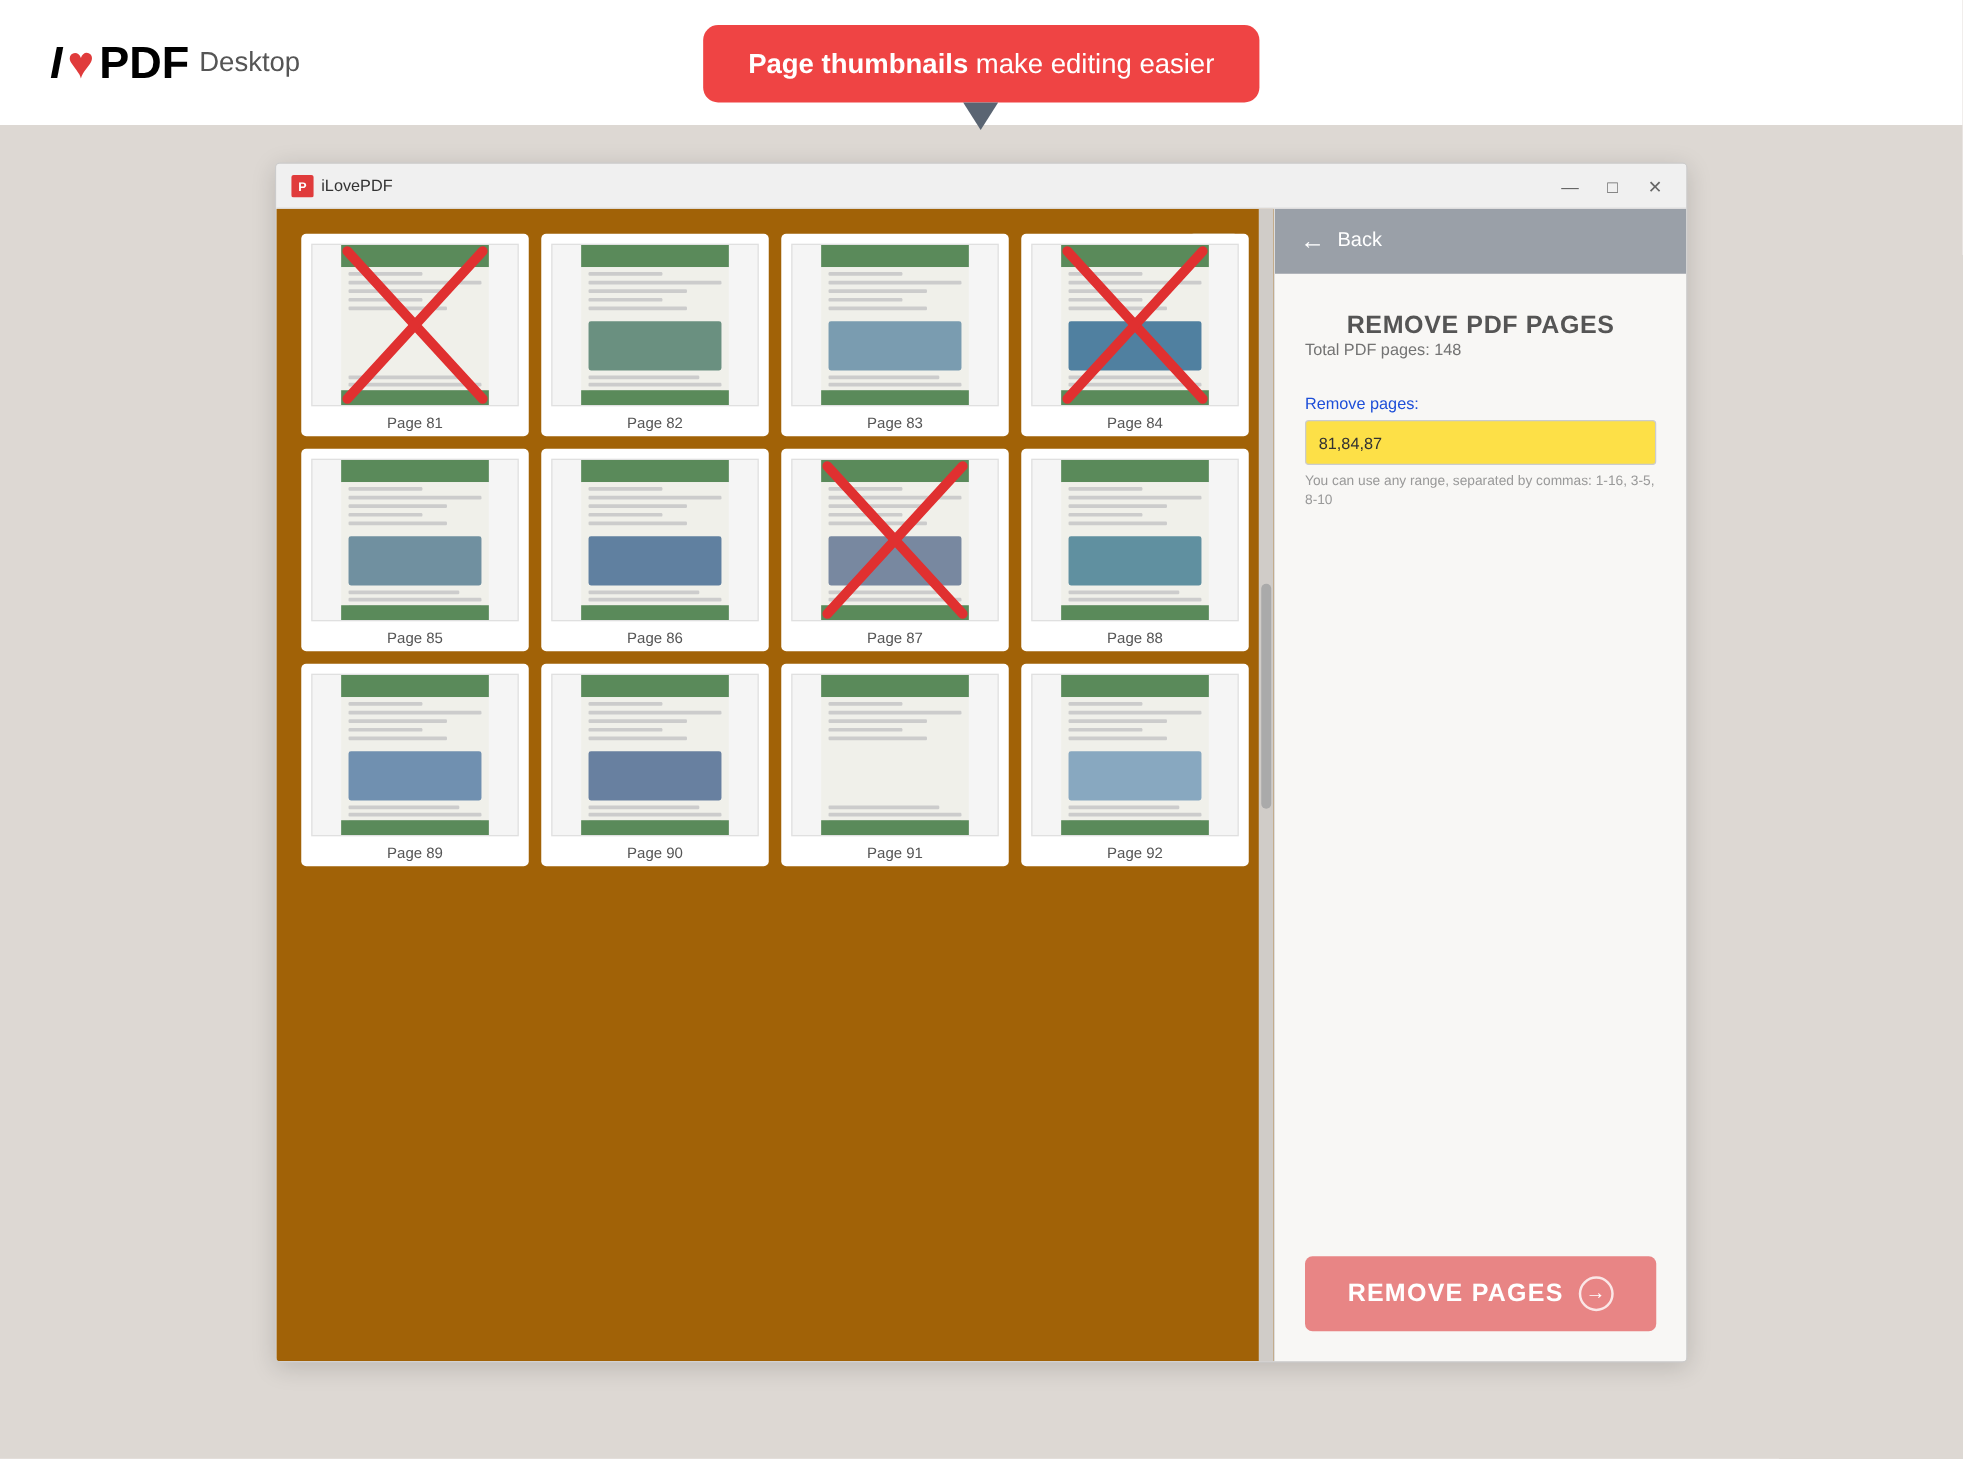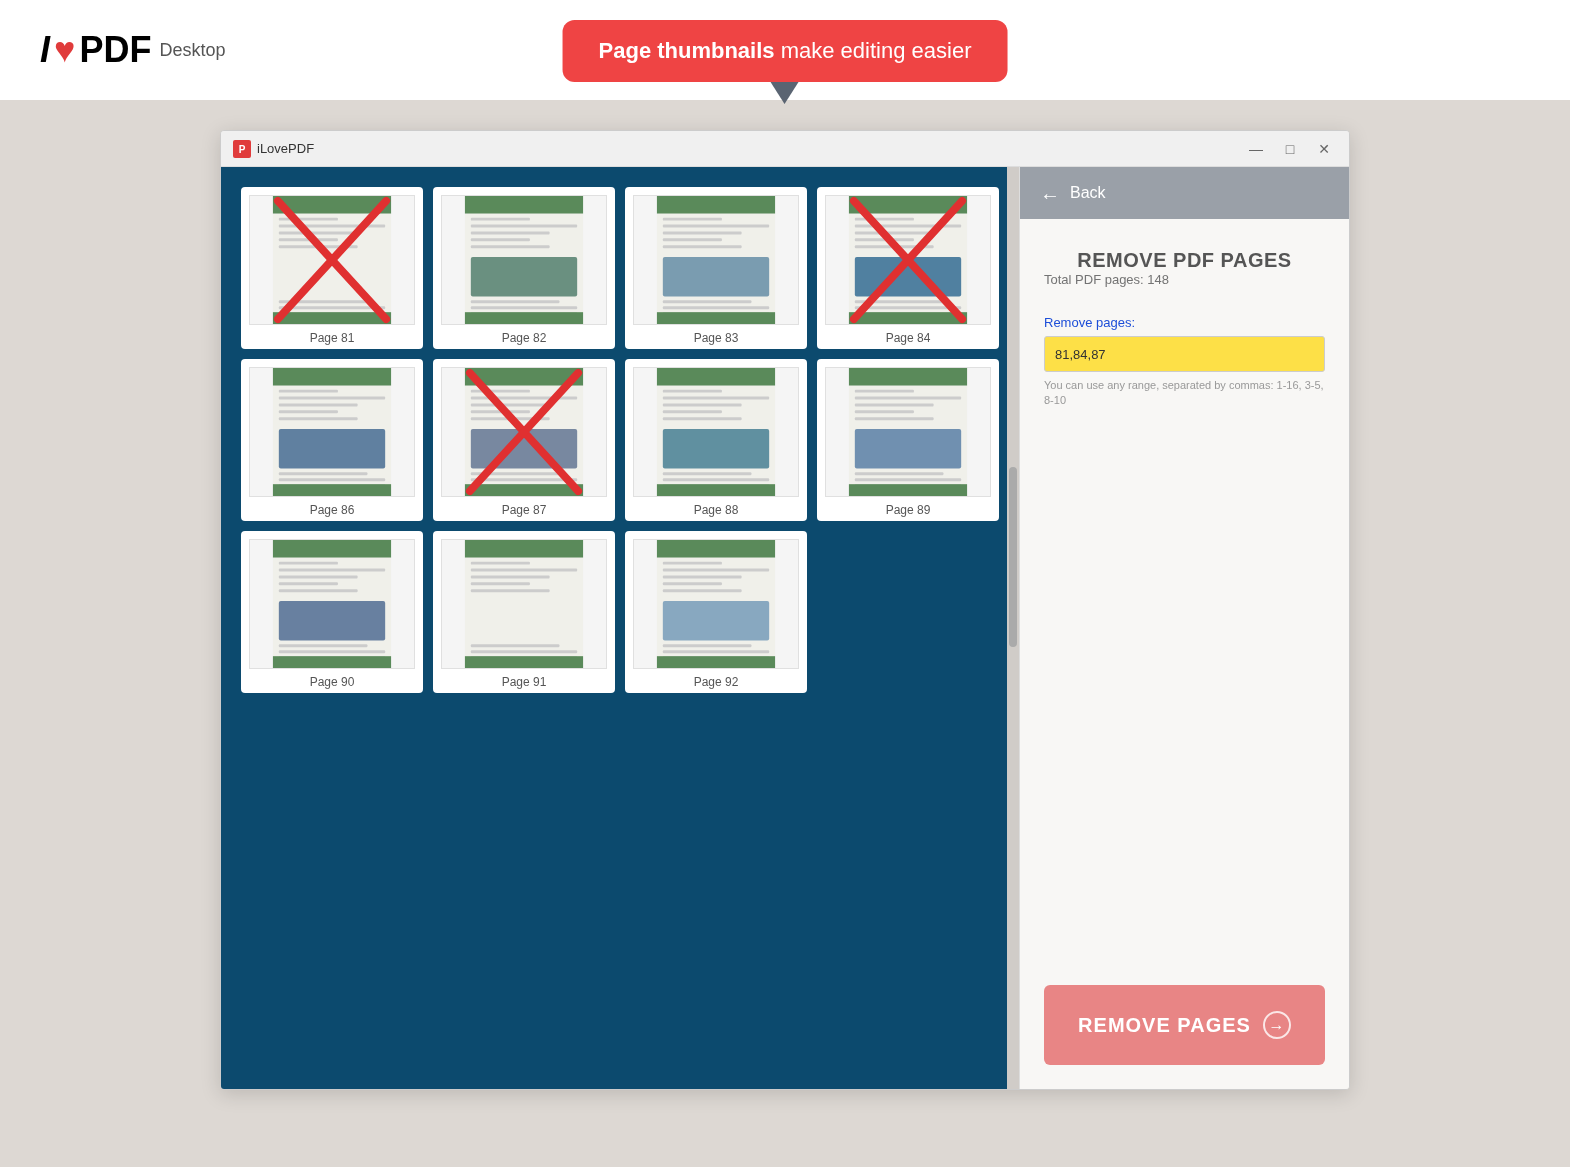--- a/index.html
+++ b/index.html
@@ -41,21 +41,21 @@
       font-size: 36px;
     }
 
     .logo-pdf {
       font-size: 36px;
       font-weight: 900;
       color: #000;
     }
 
     .logo-desktop {
-      font-size: 18px;
+      font-size: 22px;
       color: #555;
       font-weight: 400;
       margin-left: 4px;
     }
 
     
     .tooltip-bubble {
       position: absolute;
       top: 20px;
       left: 50%;
@@ -169,21 +169,21 @@
     
     .window-body {
       display: flex;
       flex: 1;
       overflow: hidden;
     }
 
     
     .pages-area {
       flex: 1;
-      background: #0c4a6e;
+      background: #a16207;
       overflow-y: hidden;
       position: relative;
       padding: 20px 10px 20px 20px;
     }
 
     .pages-grid {
       display: grid;
       grid-template-columns: repeat(4, 1fr);
       gap: 10px;
       padding-right: 10px;
@@ -342,21 +342,21 @@
       line-height: 1.4;
     }
 
     .panel-spacer { flex: 1; }
 
     .remove-pages-btn {
       background: #e88585;
       color: #fff;
       border: none;
       border-radius: 6px;
-      height: 80px;
+      height: 60px;
       width: 100%;
       font-size: 20px;
       font-weight: 700;
       letter-spacing: 1px;
       cursor: pointer;
       display: flex;
       align-items: center;
       justify-content: center;
       gap: 12px;
       margin-top: 16px;
@@ -500,20 +500,37 @@
             </div>
             <div class="page-card">
               <div class="page-thumbnail"><svg width="100%" height="100%" viewBox="0 0 120 130">
                   <rect x="0" y="0" width="120" height="18" fill="#5a8a5a"></rect>
                   <rect x="0" y="18" width="120" height="112" fill="#f0f0ea"></rect>
                   <rect x="6" y="22" width="60" height="3" fill="#ccc" rx="1"></rect>
                   <rect x="6" y="29" width="108" height="3" fill="#ccc" rx="1"></rect>
                   <rect x="6" y="36" width="80" height="3" fill="#ccc" rx="1"></rect>
                   <rect x="6" y="43" width="60" height="3" fill="#ccc" rx="1"></rect>
                   <rect x="6" y="50" width="80" height="3" fill="#ccc" rx="1"></rect>
+                  <rect x="6" y="62" width="108" height="40" fill="#7090a0" rx="2"></rect>
+                  <rect x="6" y="106" width="90" height="3" fill="#ccc" rx="1"></rect>
+                  <rect x="6" y="112" width="108" height="3" fill="#ccc" rx="1"></rect>
+                  <rect x="6" y="118" width="108" height="3" fill="#ccc" rx="1"></rect>
+                  <rect x="0" y="118" width="120" height="12" fill="#5a8a5a"></rect>
+                </svg></div>
+              <div class="page-label">Page 85</div>
+            </div>
+            <div class="page-card">
+              <div class="page-thumbnail"><svg width="100%" height="100%" viewBox="0 0 120 130">
+                  <rect x="0" y="0" width="120" height="18" fill="#5a8a5a"></rect>
+                  <rect x="0" y="18" width="120" height="112" fill="#f0f0ea"></rect>
+                  <rect x="6" y="22" width="60" height="3" fill="#ccc" rx="1"></rect>
+                  <rect x="6" y="29" width="108" height="3" fill="#ccc" rx="1"></rect>
+                  <rect x="6" y="36" width="80" height="3" fill="#ccc" rx="1"></rect>
+                  <rect x="6" y="43" width="60" height="3" fill="#ccc" rx="1"></rect>
+                  <rect x="6" y="50" width="80" height="3" fill="#ccc" rx="1"></rect>
                   <rect x="6" y="62" width="108" height="40" fill="#6080a0" rx="2"></rect>
                   <rect x="6" y="106" width="90" height="3" fill="#ccc" rx="1"></rect>
                   <rect x="6" y="112" width="108" height="3" fill="#ccc" rx="1"></rect>
                   <rect x="6" y="118" width="108" height="3" fill="#ccc" rx="1"></rect>
                   <rect x="0" y="118" width="120" height="12" fill="#5a8a5a"></rect>
                 </svg></div>
               <div class="page-label">Page 86</div>
             </div>
             <div class="page-card">
               <div class="page-thumbnail"><svg width="100%" height="100%" viewBox="0 0 120 130">

